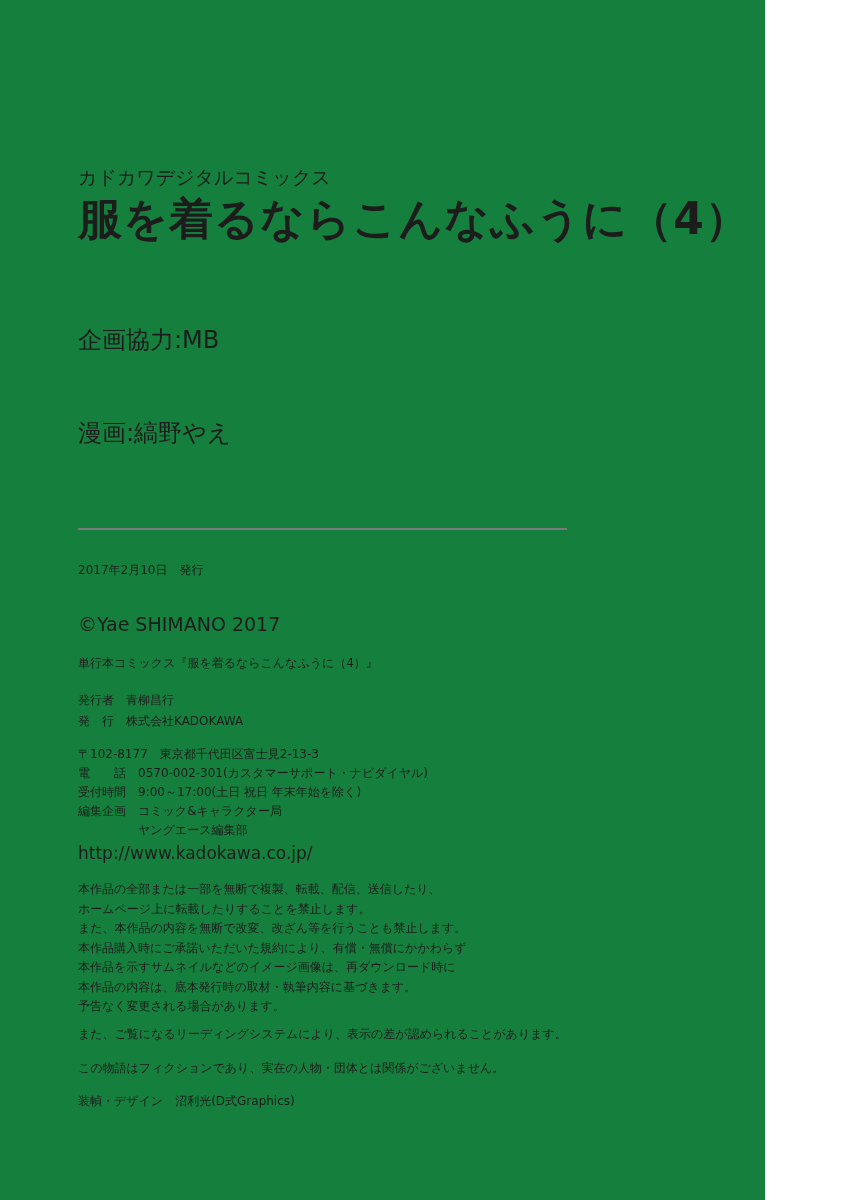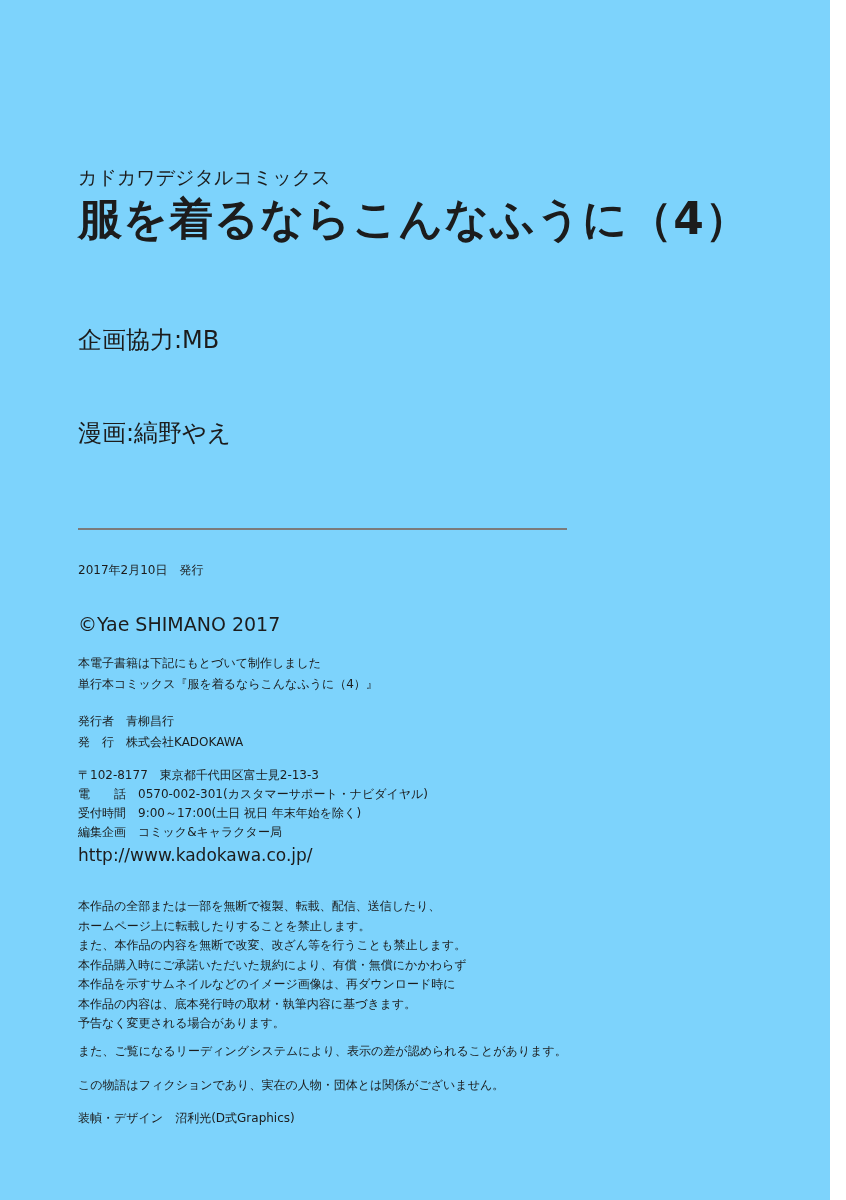--- a/index.html
+++ b/index.html
@@ -1,21 +1,21 @@
 <!DOCTYPE html>
 <html><head>
 <meta charset="utf-8">
 <style>
   * { margin: 0; padding: 0; box-sizing: border-box; }
   html, body { background: #ffffff; }
   .page {
     position: relative;
-    width: 830px;
+    width: 765px;
     height: 1200px;
-    background: #7dd3fc;
+    background: #15803d;
     overflow: hidden;
     font-family: "DejaVu Sans", sans-serif;
     color: #1c1c1c;
   }
   .content {
     position: absolute;
     left: 78px;
     top: 166px;
     width: 730px;
   }
@@ -49,21 +49,21 @@
     line-height: 21px;
     white-space: pre;
   }
   .issue-date { margin-top: 30px; }
   .copyright  { margin-top: 32px; font-size: 19px; line-height: 22px; }
   .source     { margin-top: 18px; }
   .publisher  { margin-top: 16px; }
   .contact    { margin-top: 13px; }
   .contact div { line-height: 19px; }
   .url        { margin-top: 2px; font-size: 17px; line-height: 22px; }
-  .legal      { margin-top: 31px; }
+  .legal      { margin-top: 16px; }
   .legal div  { line-height: 19.5px; }
   .note1      { margin-top: 7px; }
   .note2      { margin-top: 13px; }
   .design     { margin-top: 12px; }
 </style>
 </head>
 <body>
 
 <div class="page">
   <div class="content">
@@ -77,34 +77,34 @@
       <div>漫画:縞野やえ</div>
     </div>
 
     <div class="divider"></div>
 
     <div class="line issue-date">2017年2月10日　発行</div>
 
     <div class="line copyright">©Yae SHIMANO 2017</div>
 
     <div class="block source">
-      <div>本電子書籍は下記にもとづいて制作しました</div>
       <div>単行本コミックス『服を着るならこんなふうに（4）』</div>
     </div>
 
     <div class="block publisher">
       <div>発行者　青柳昌行</div>
       <div>発　行　株式会社KADOKAWA</div>
     </div>
 
     <div class="block contact">
       <div>〒102-8177　東京都千代田区富士見2-13-3</div>
       <div>電　　話　0570-002-301(カスタマーサポート・ナビダイヤル)</div>
       <div>受付時間　9:00～17:00(土日 祝日 年末年始を除く)</div>
       <div>編集企画　コミック&amp;キャラクター局</div>
+      <div>　　　　　ヤングエース編集部</div>
     </div>
 
     <div class="line url">http://www.kadokawa.co.jp/</div>
 
     <div class="block legal">
       <div>本作品の全部または一部を無断で複製、転載、配信、送信したり、</div>
       <div>ホームページ上に転載したりすることを禁止します。</div>
       <div>また、本作品の内容を無断で改変、改ざん等を行うことも禁止します。</div>
       <div>本作品購入時にご承諾いただいた規約により、有償・無償にかかわらず</div>
       <div>本作品を示すサムネイルなどのイメージ画像は、再ダウンロード時に</div>

